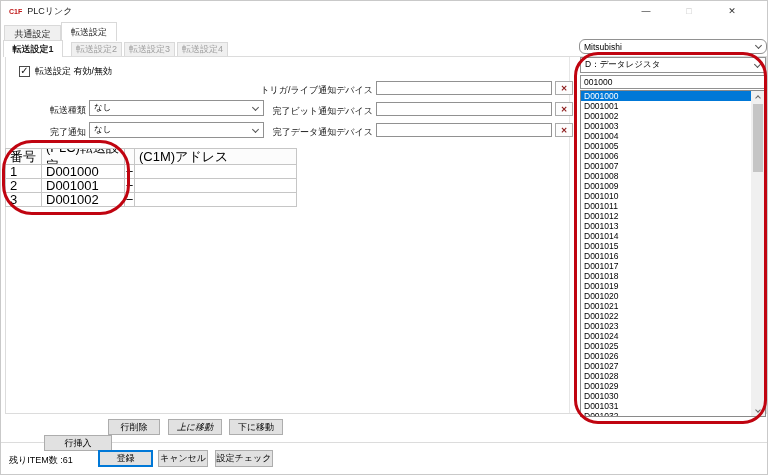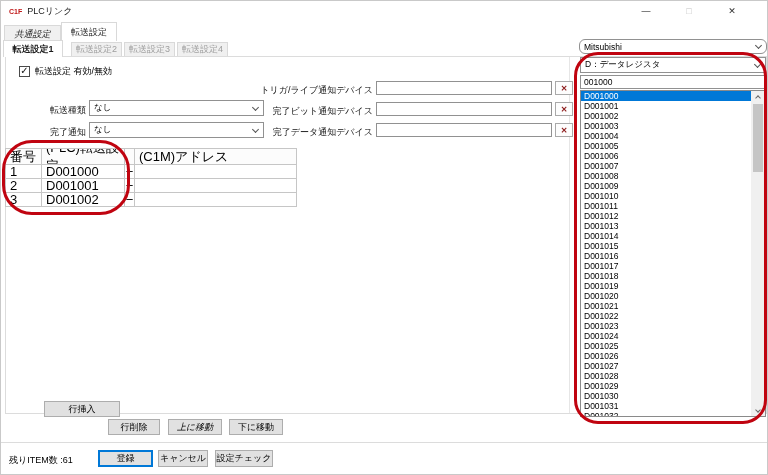--- a/index.html
+++ b/index.html
@@ -79,21 +79,21 @@
 <div id="window">
 
   <div class="titlebar">
     <span class="app-icon">C1F</span>
     <span class="title-text">PLCリンク</span>
   </div>
   <button class="win-btn" style="left:629px;">—</button>
   <button class="win-btn disabled" style="left:672px;">□</button>
   <button class="win-btn" style="left:715px;">✕</button>
 
-  <div class="tab" style="left:3px;top:24px;width:57px;height:18px;font-style:italic;">共通設定</div>
+  <div class="tab" style="left:3px;top:24px;width:57px;height:18px;">共通設定</div>
   <div class="tab active" style="left:60px;top:21px;width:56px;height:19px;">転送設定</div>
 
   <div class="tab active bold" style="left:2px;top:39px;width:60px;height:17px;">転送設定1</div>
   <div class="tab disabled" style="left:70px;top:41px;width:51px;height:15px;">転送設定2</div>
   <div class="tab disabled" style="left:123px;top:41px;width:51px;height:15px;">転送設定3</div>
   <div class="tab disabled" style="left:176px;top:41px;width:51px;height:15px;">転送設定4</div>
 
   <div class="frame"></div>
   <div class="vdiv"></div>
 
@@ -241,21 +241,21 @@
 
       <div class="list-item">D001029</div>
 
       <div class="list-item">D001030</div>
 
       <div class="list-item">D001031</div>
 
       <div class="list-item">D001032</div>
     </div>
 
-  <button class="btn" style="left:43px;top:400px;width:76px;">行挿入</button>
+  <button class="btn" style="left:43px;top:434px;width:68px;">行挿入</button>
   <button class="btn" style="left:107px;top:418px;width:52px;">行削除</button>
   <button class="btn" style="left:167px;top:418px;width:54px;font-style:italic;">上に移動</button>
   <button class="btn" style="left:228px;top:418px;width:54px;">下に移動</button>
 
   <div class="hdiv"></div>
 
   <div class="footer-label">
     <span>残りITEM数 :</span><span>61</span>
   </div>
   <button class="btn focused" style="left:97px;top:449px;width:55px;">登録</button>

